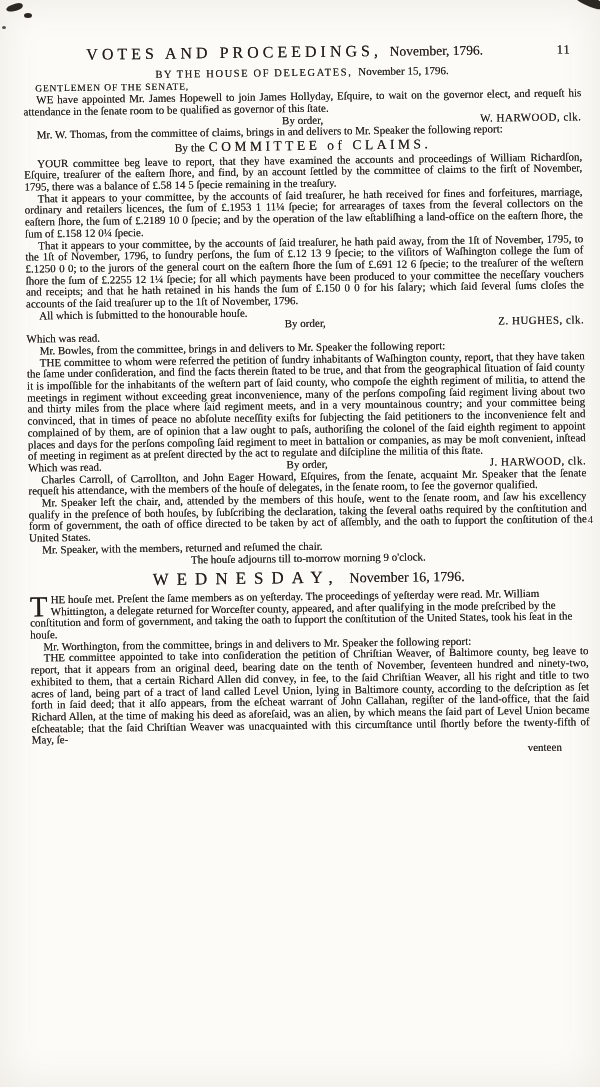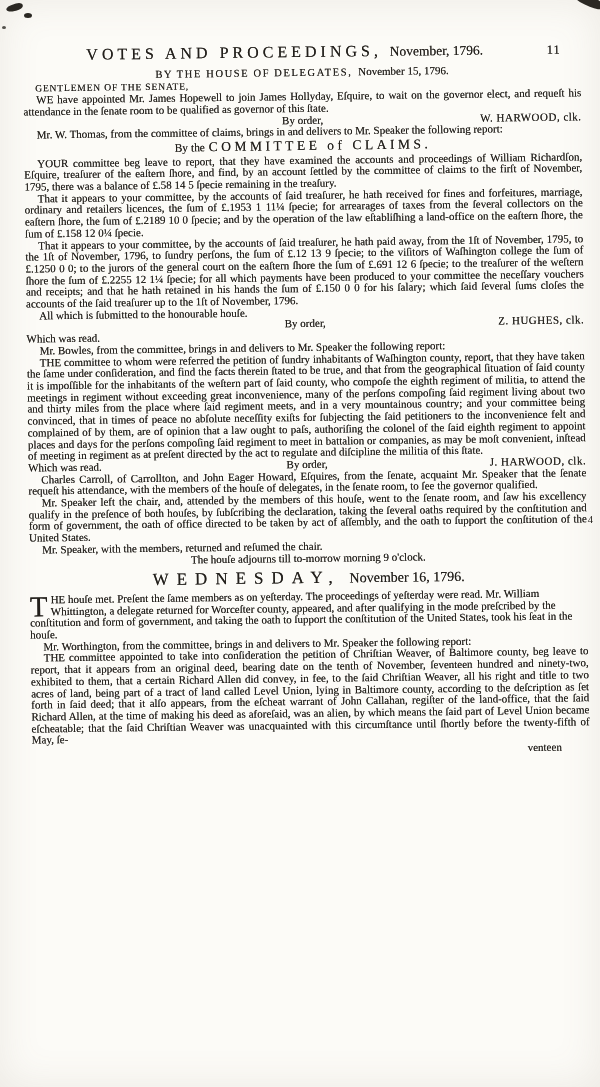--- a/index.html
+++ b/index.html
@@ -27,21 +27,21 @@
     line-height: 11.7px;
     color: #221f1b;
     text-align: justify;
     text-shadow: 0 0 0.5px rgba(34,31,27,0.75);
   }
 
   .title-row { display: flex; align-items: baseline; margin-bottom: 7px; }
   .title { flex: 1; text-align: center; white-space: nowrap; }
   .title-caps { font-size: 16px; letter-spacing: 4px; }
   .title-rest { font-size: 13.5px; margin-left: 5px; }
-  .page-num { width: 34px; text-align: left; font-size: 12.5px; letter-spacing: 1px; }
+  .page-num { width: 34px; text-align: center; font-size: 12.5px; letter-spacing: 1px; }
 
   .dateline { text-align: center; margin-bottom: 1px; }
   .dateline-caps { font-size: 10.5px; letter-spacing: 1.6px; }
   .dateline-rest { font-size: 11px; margin-left: 3px; }
 
   .salutation { text-align: left; text-indent: 12px; font-size: 9.6px; letter-spacing: 0.8px; }
 
   .para { text-indent: 13px; }
   .line-indent { text-align: left; text-indent: 13px; }
   .line-left { text-align: left; }

